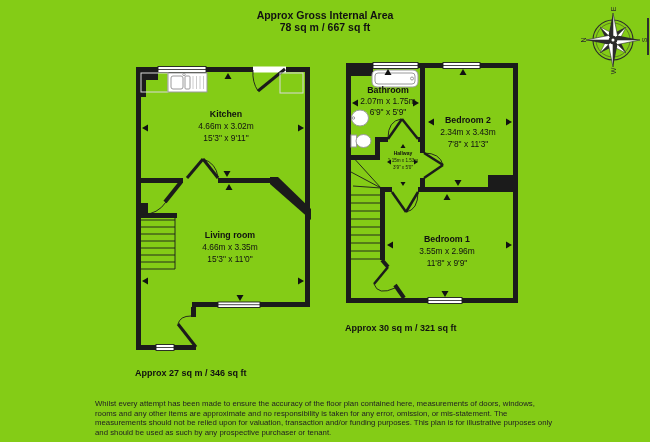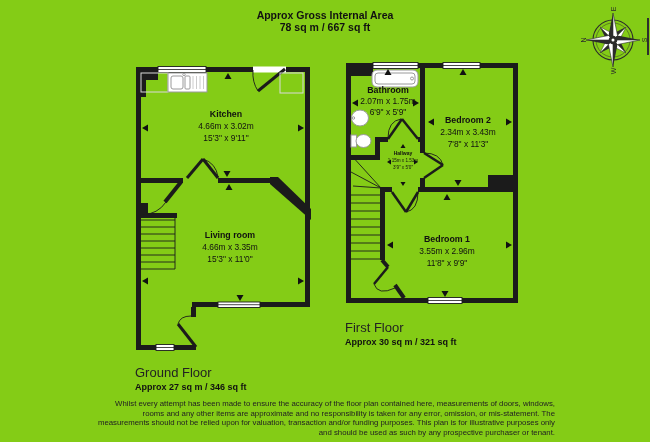--- a/index.html
+++ b/index.html
@@ -10,21 +10,21 @@
   .plan{position:absolute;}
   .plan-gf{left:130px;top:60px;}
   .plan-ff{left:340px;top:55px;}
   .compass{position:absolute;left:577px;top:4px;}
   .edge-mark{position:absolute;left:647px;top:18px;width:2px;height:37px;background:#2e2e2e;}
   .floor-label{position:absolute;}
   .floor-label .t{font-size:13px;font-weight:400;color:#222;line-height:14px;}
   .floor-label .a{font-size:9px;font-weight:bold;color:#111;margin-top:2px;}
   .gf-label{left:135px;top:366px;}
   .ff-label{left:345px;top:321px;}
-  .disclaimer{position:absolute;left:95px;top:399px;width:460px;text-align:right;
+  .disclaimer{position:absolute;left:95px;top:399px;width:460px;text-align:left;
               font-size:7.8px;line-height:9.6px;color:#222;}
   svg text{font-family:"Liberation Sans",sans-serif;fill:#111;}
   .room-name{font-size:8.8px;font-weight:bold;}
   .room-dim{font-size:8.4px;}
   .hall-name{font-size:5px;font-weight:bold;}
   .hall-dim{font-size:4.6px;}
   .wall{fill:#1b1b1b;}
   .wline{stroke:#1b1b1b;fill:none;}
   .arc{stroke:#1b1b1b;stroke-width:0.9;fill:none;}
   .fixture{stroke:#9a9a9a;fill:#fff;stroke-width:1;}
@@ -289,22 +289,20 @@
     <text class="room-dim" x="128" y="92" text-anchor="middle">7'8" x 11'3"</text>
     <text class="hall-name" x="63" y="100" text-anchor="middle">Hallway</text>
     <text class="hall-dim" x="63" y="107" text-anchor="middle">1.15m x 1.53m</text>
     <text class="hall-dim" x="63" y="114" text-anchor="middle">3'9" x 5'0"</text>
     <text class="room-name" x="107" y="187" text-anchor="middle">Bedroom 1</text>
     <text class="room-dim" x="107" y="199" text-anchor="middle">3.55m x 2.96m</text>
     <text class="room-dim" x="107" y="211" text-anchor="middle">11'8" x 9'9"</text>
   </svg>
 
   <div class="floor-label gf-label">
-    <div class="t">Ground Floor</div>
     <div class="a">Approx 27 sq m / 346 sq ft</div>
   </div>
   <div class="floor-label ff-label">
-    <div class="t">First Floor</div>
     <div class="a">Approx 30 sq m / 321 sq ft</div>
   </div>
 
   <div class="disclaimer">Whilst every attempt has been made to ensure the accuracy of the floor plan contained here, measurements of doors, windows, rooms and any other items are approximate and no responsibility is taken for any error, omission, or mis-statement. The measurements should not be relied upon for valuation, transaction and/or funding purposes. This plan is for illustrative purposes only and should be used as such by any prospective purchaser or tenant.</div>
 </div>
 
 </body></html>

